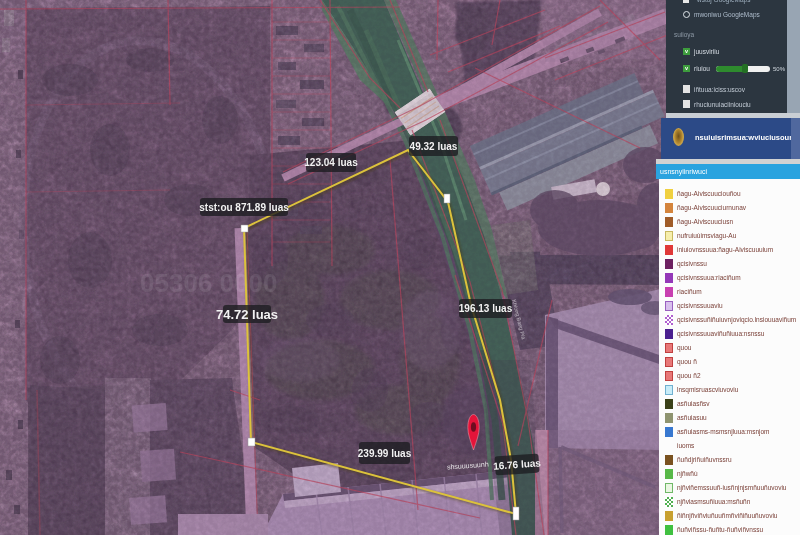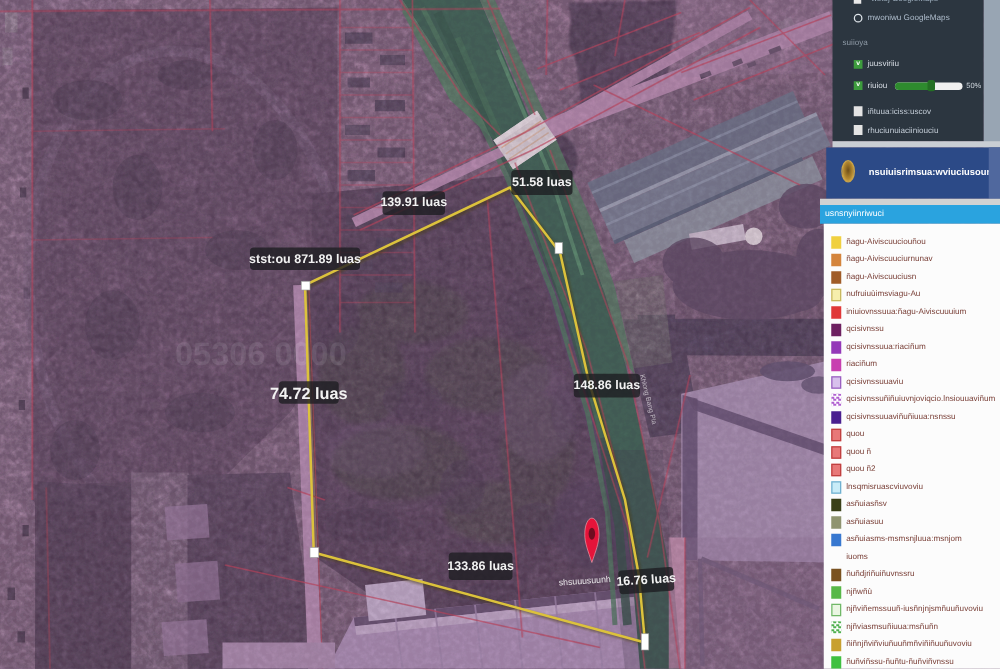--- a/index.html
+++ b/index.html
@@ -323,31 +323,31 @@
 
 <rect x="241" y="225" width="7" height="7" fill="#ffffff" stroke="#999" stroke-width="0.5"></rect>
 <rect x="444" y="194" width="6" height="9" fill="#ffffff" stroke="#999" stroke-width="0.5"></rect>
 <rect x="513" y="507" width="6" height="13" fill="#ffffff" stroke="#999" stroke-width="0.5"></rect>
 <rect x="248" y="438" width="7" height="8" fill="#ffffff" stroke="#999" stroke-width="0.5"></rect>
 
 <path d="M473.5,450 C470.5,441 467.8,434.5 467.8,427.5 C467.8,420.2 470.2,414.5 473.5,414.5 C476.8,414.5 479.2,420.2 479.2,427.5 C479.2,434.5 476.5,441 473.5,450 Z" fill="#e4143a" stroke="#f0a8b4" stroke-width="0.5"></path>
 <ellipse cx="473.5" cy="427" rx="2.6" ry="4.8" fill="#6f0d20"></ellipse>
 </svg>
 
-<div class="chip" style="left:306px;top:153px;width:50px;height:19px;font-size:10px;">139.91 luas</div>
-
-<div class="chip" style="left:409px;top:136px;width:49px;height:20px;font-size:10px;">51.58 luas</div>
+<div class="chip" style="left:306px;top:153px;width:50px;height:19px;font-size:10px;">123.04 luas</div>
+
+<div class="chip" style="left:409px;top:136px;width:49px;height:20px;font-size:10px;">49.32 luas</div>
 
 <div class="chip" style="left:200px;top:198px;width:88px;height:18px;font-size:10px;">stst:ou 871.89 luas</div>
 
 <div class="chip" style="left:223px;top:305px;width:48px;height:18px;font-size:13px;">74.72 luas</div>
 
-<div class="chip" style="left:459px;top:299px;width:53px;height:19px;font-size:10px;">148.86 luas</div>
-
-<div class="chip" style="left:359px;top:442px;width:51px;height:22px;font-size:10px;">133.86 luas</div>
+<div class="chip" style="left:459px;top:299px;width:53px;height:19px;font-size:10px;">196.13 luas</div>
+
+<div class="chip" style="left:359px;top:442px;width:51px;height:22px;font-size:10px;">239.99 luas</div>
 
 <div style="position:absolute;left:447px;top:462px;font-size:7px;color:rgba(248,248,248,0.88);transform:rotate(-4deg);white-space:nowrap;">shsuuusuunh</div>
 
 <div class="chip" style="left:495px;top:455px;width:44px;height:19px;font-size:10px;transform:rotate(-4deg);">16.76 luas</div>
 
 <div style="position:absolute;left:666px;top:0;width:121px;height:113px;background:#2c3640;color:#b9c3cf;font-size:6.5px;overflow:hidden;">
 
   <div style="position:absolute;left:17px;top:-4px;display:flex;align-items:center;">
       <span style="width:6px;height:7px;background:#e8e8e8;display:inline-block;margin-right:4px;"></span>
       <span style="color:#9fb0bf;">· wstoj GoogleMaps</span>

